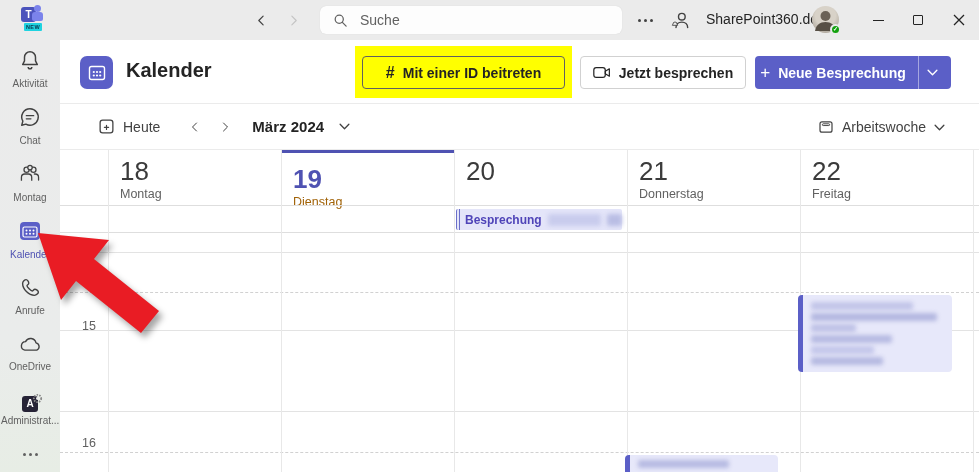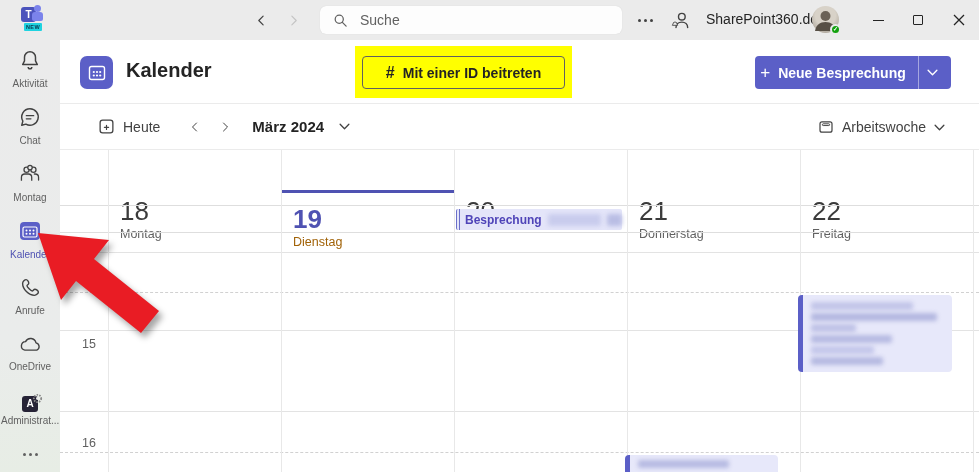--- a/index.html
+++ b/index.html
@@ -69,21 +69,21 @@
 
   .toolbar{position:absolute;left:0;top:64px;width:919px;height:46px;border-bottom:1px solid #ebebeb;
     display:flex;align-items:center;font-size:14px;color:#424242;}
   .tool-today{margin-left:38px;display:flex;align-items:center;gap:8px;cursor:pointer;}
   .tool-chev{width:26px;height:26px;display:flex;align-items:center;justify-content:center;cursor:pointer;}
   .tool-prev{margin-left:22px;} .tool-next{margin-left:4px;}
   .month{margin-left:14px;font-size:15px;font-weight:bold;color:#242424;display:flex;align-items:center;gap:15px;cursor:pointer;}
   .view-sel{position:absolute;right:34px;top:0;height:46px;display:flex;align-items:center;gap:8px;cursor:pointer;}
 
   .dayhead{position:absolute;left:48px;top:110px;height:55px;display:flex;}
-  .daycol{width:173px;padding:6px 0 0 12px;margin-top:40px;}
+  .daycol{width:173px;padding:6px 0 0 12px;}
   .daynum{font-size:26px;font-weight:300;color:#3b3b3b;line-height:30px;}
   .dayname{font-size:12.5px;color:#616161;margin-top:1px;}
   .daycol.active{border-top:3px solid #4f52b2;padding-top:11px;}
   .daycol.active .daynum{color:#4f52b2;font-weight:600;}
   .daycol.active .dayname{color:#a16207;}
 
   .hline{position:absolute;left:0;right:0;height:0;border-top:1px solid #e3e3e3;}
   .hline.strong{border-color:#dedede;}
   .hline.dash{border-top:1px dashed #d1d1d1;}
   .vline{position:absolute;top:110px;bottom:0;width:0;border-left:1px solid #e8e8e8;}
@@ -243,20 +243,27 @@
           <circle cx="10" cy="12.5" r="1.1" fill="#fff"></circle>
           <circle cx="13.2" cy="12.5" r="1.1" fill="#fff"></circle>
         </svg>
     </div>
     <div class="page-title">Kalender</div>
 
     <div class="hl-yellow"></div>
     <div class="btn btn-join">
       <span class="hash">#</span>
       <span>Mit einer ID beitreten</span>
+    </div>
+    <div class="btn btn-meet">
+      <svg width="18" height="13" viewBox="0 0 22 14">
+          <rect x="1" y="1" width="14" height="12" rx="3" fill="none" stroke="#242424" stroke-width="1.5"></rect>
+          <path d="M15 5.5 L20 2.5 V11.5 L15 8.5z" fill="none" stroke="#242424" stroke-width="1.5" stroke-linejoin="round"></path>
+        </svg>
+      <span>Jetzt besprechen</span>
     </div>
     <div class="btn btn-new">
       <span class="plus">+</span>
       <span>Neue Besprechung</span>
       <span class="split">
         <svg width="11" height="7" viewBox="0 0 12 8">
             <path d="M1 1.5 L6 6.5 L11 1.5" fill="none" stroke="#fff" stroke-width="1.6" stroke-linecap="round" stroke-linejoin="round"></path>
           </svg>
       </span>
     </div>
@@ -327,21 +334,21 @@
   <div class="hline" style="top:290px"></div>
   <div class="hline" style="top:371px"></div>
   <div class="hline dash" style="top:412px"></div>
   <div class="vline" style="left:48px"></div>
   <div class="vline" style="left:221px"></div>
   <div class="vline" style="left:394px"></div>
   <div class="vline" style="left:567px"></div>
   <div class="vline" style="left:740px"></div>
   <div class="vline" style="left:913px"></div>
 
-  <div class="timelabel" style="top:297px">15</div>
+  <div class="timelabel" style="top:279px">15</div>
   <div class="timelabel" style="top:396px">16</div>
 
   <div class="chip-allday">
     <span class="chip-title">Besprechung</span>
     <span class="redact" style="width:86px;height:12px;background:#c9cced"></span>
     <span class="redact" style="width:24px;height:12px;background:#b9bde4"></span>
   </div>
 
   <div class="event ev-fri">
     <div class="ev-row redact" style="width:78%;background:#c2c5e8"></div>

